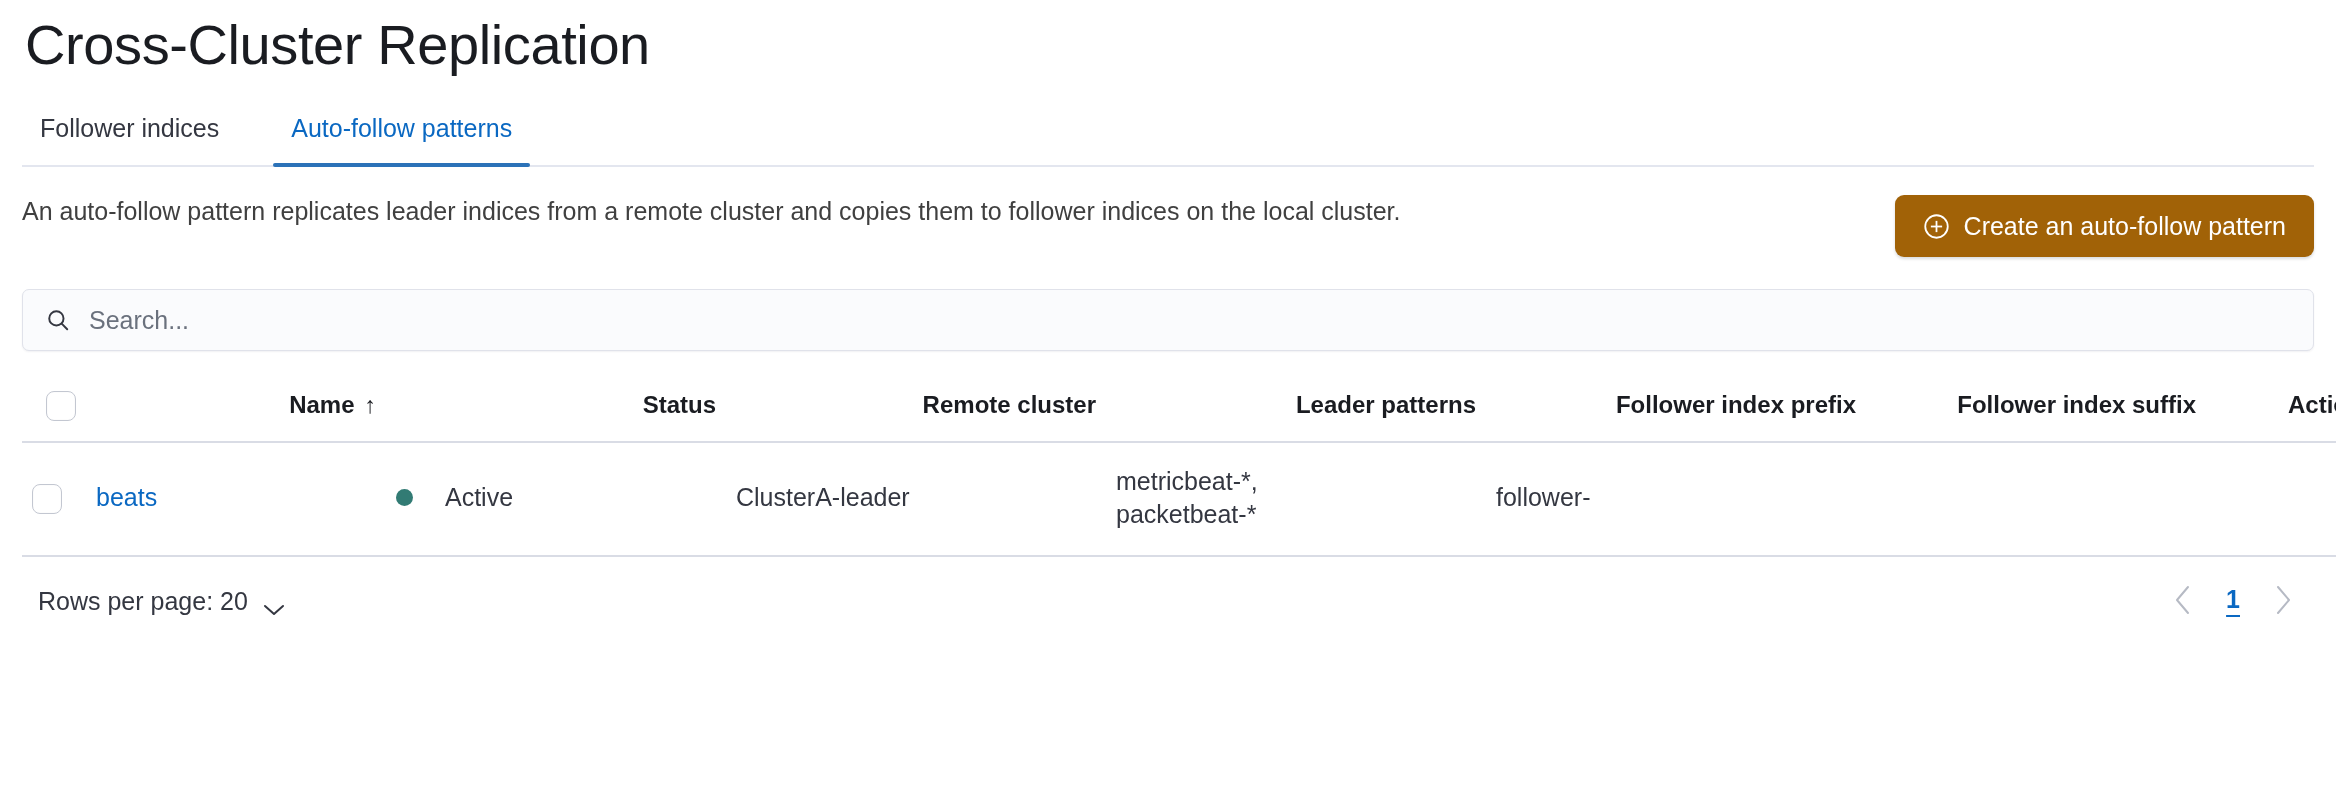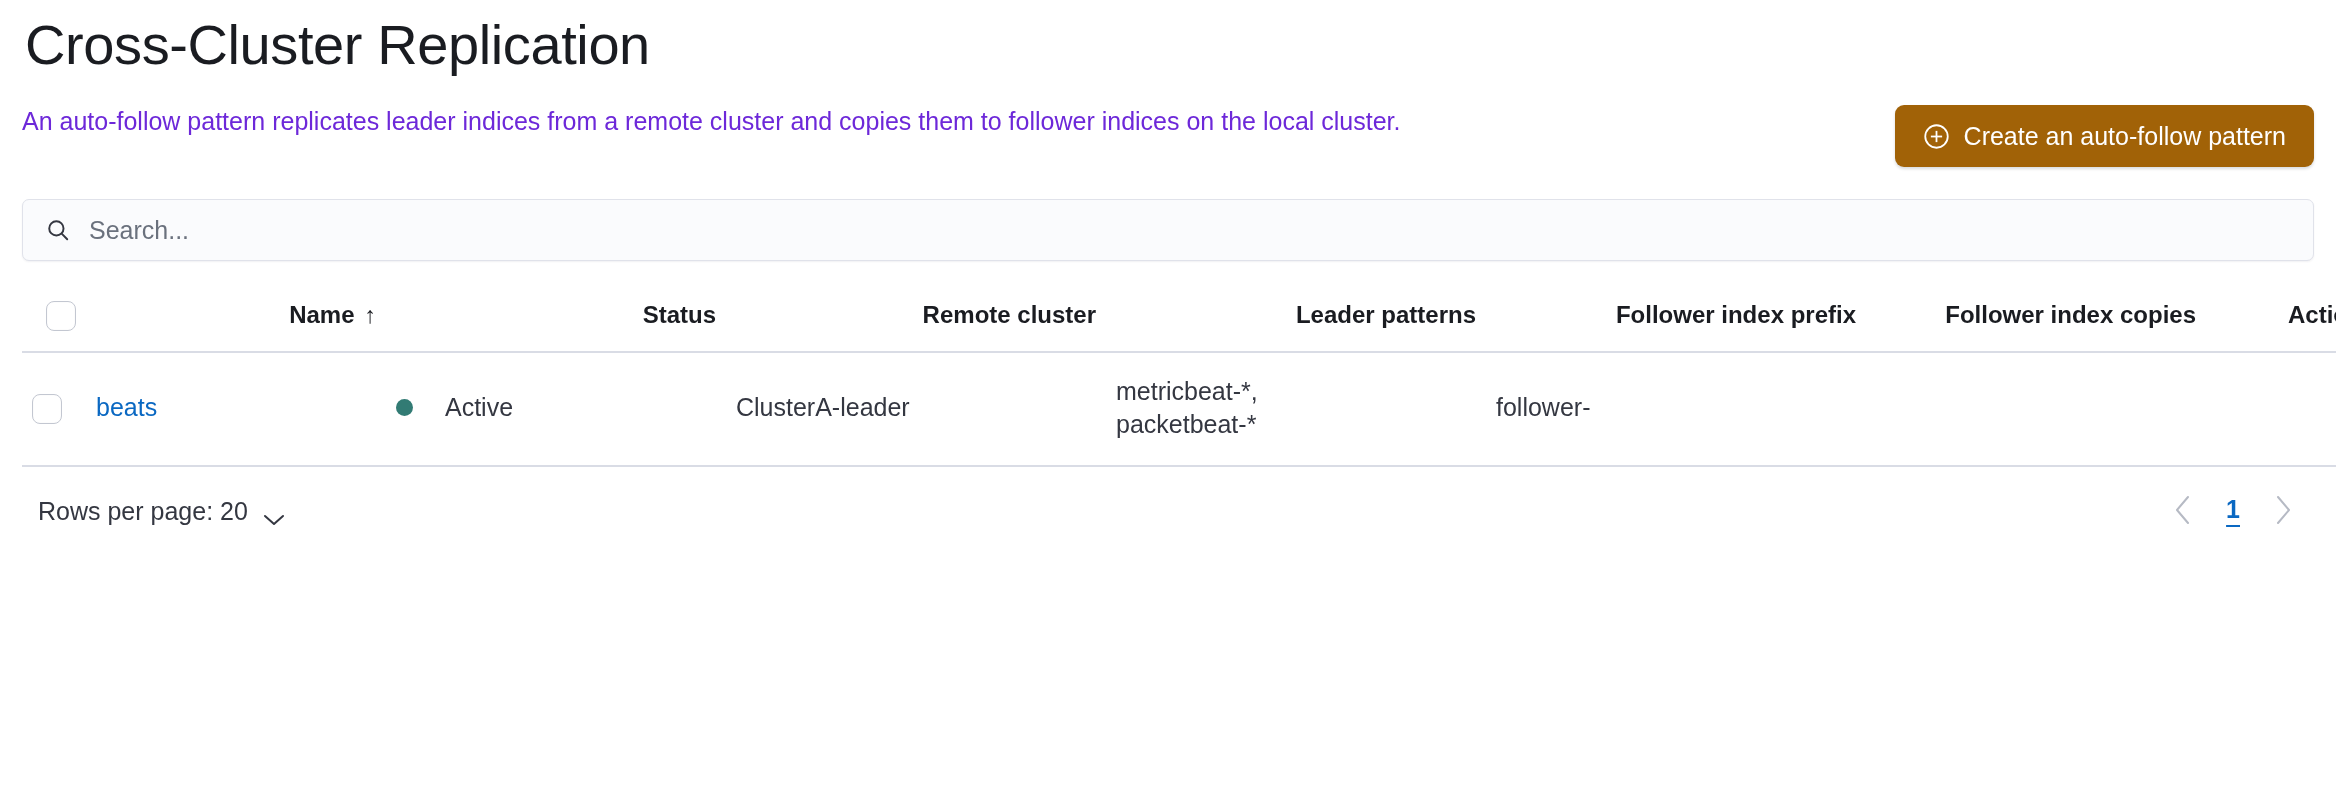--- a/index.html
+++ b/index.html
@@ -77,21 +77,21 @@
   .intro {
     display: flex;
     align-items: flex-start;
     justify-content: space-between;
     margin-top: 26px;
     gap: 40px;
   }
   .intro-text {
     font-size: 25px;
     line-height: 37px;
-    color: #6d28d9;
+    color: #404040;
     max-width: 1710px;
     font-weight: 400;
   }
   .create-btn {
     flex: 0 0 auto;
     display: inline-flex;
     align-items: center;
     gap: 14px;
     background: #a16207;
     color: #ffffff;
@@ -275,20 +275,24 @@
     padding: 2px 6px;
   }
 </style>
 </head>
 <body>
 
 <div class="page">
 
   <h1 class="page-title">Cross-Cluster Replication</h1>
 
+  <div class="tabs">
+    <button class="tab">Follower indices</button>
+    <button class="tab selected">Auto-follow patterns</button>
+  </div>
 
   <div class="intro">
     <div class="intro-text">An auto-follow pattern replicates leader indices from a remote cluster and copies them to follower indices on the local cluster.</div>
     <button class="create-btn">
       <span class="plus-circle">
         <svg viewBox="0 0 24 24" width="27" height="27" fill="none" stroke="#ffffff" stroke-width="1.6">
           <circle cx="12" cy="12" r="10"></circle>
           <line x1="12" y1="7" x2="12" y2="17"></line>
           <line x1="7" y1="12" x2="17" y2="12"></line>
         </svg>
@@ -313,21 +317,21 @@
         <th class="col-check">
           <span class="checkbox"></span>
         </th>
         <th class="col-name">
           <span>Name</span><span class="sort-arrow">↑</span>
         </th>
         <th class="col-status">Status</th>
         <th class="col-remote">Remote cluster</th>
         <th class="col-leader">Leader patterns</th>
         <th class="col-prefix">Follower index prefix</th>
-        <th class="col-suffix">Follower index copies</th>
+        <th class="col-suffix">Follower index suffix</th>
         <th class="col-actions">Actions</th>
       </tr>
     </thead>
     <tbody>
       <tr>
         <td class="col-check">
           <span class="checkbox"></span>
         </td>
         <td class="col-name">
           <a class="link">beats</a>

